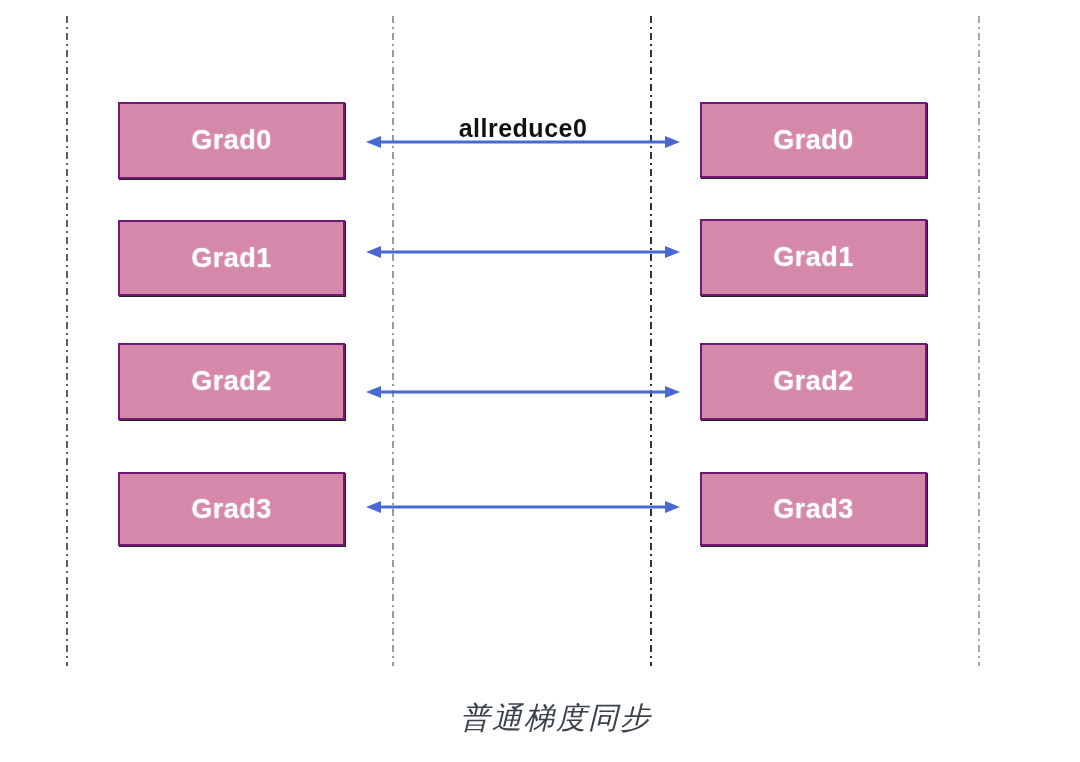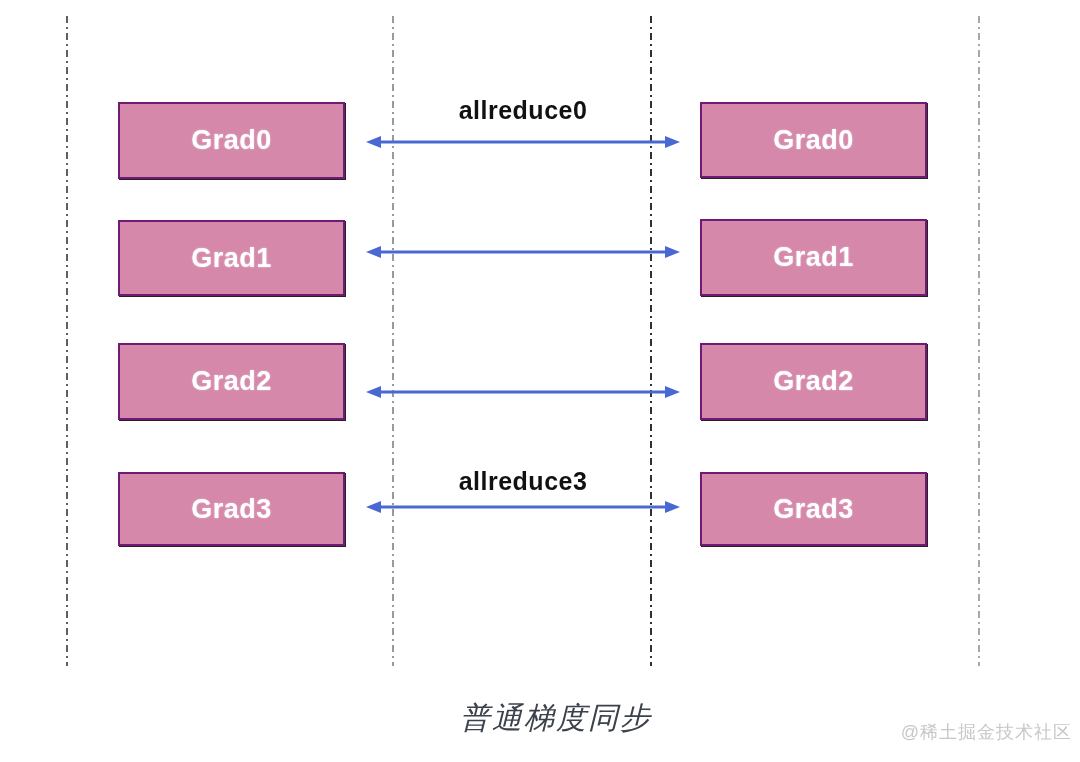--- a/index.html
+++ b/index.html
@@ -100,21 +100,21 @@
 <div class="canvas">
 
   <div class="vline vline-1"></div>
   <div class="vline vline-2"></div>
   <div class="vline vline-3"></div>
   <div class="vline vline-4"></div>
 
   <div class="box left-box" style="top:102px;height:73px">
     <span class="box-label">Grad0</span>
   </div>
-  <div class="arrow-label" style="top:96px">allreduce0</div>
+  <div class="arrow-label" style="top:114px">allreduce0</div>
   <svg class="arrow" style="top:135px" viewBox="0 0 314 14">
     <line x1="12" y1="7" x2="302" y2="7" stroke="#4a68d2" stroke-width="3"></line>
     <polygon points="0,7 15,1 15,13" fill="#4a68d2"></polygon>
     <polygon points="314,7 299,1 299,13" fill="#4a68d2"></polygon>
   </svg>
   <div class="box right-box" style="top:102px;height:72px">
     <span class="box-label">Grad0</span>
   </div>
 
   <div class="box left-box" style="top:220px;height:72px">
@@ -137,26 +137,24 @@
     <polygon points="0,7 15,1 15,13" fill="#4a68d2"></polygon>
     <polygon points="314,7 299,1 299,13" fill="#4a68d2"></polygon>
   </svg>
   <div class="box right-box" style="top:343px;height:73px">
     <span class="box-label">Grad2</span>
   </div>
 
   <div class="box left-box" style="top:472px;height:70px">
     <span class="box-label">Grad3</span>
   </div>
-  <div class="arrow-label" style="top:467px">allreduce3</div>
   <svg class="arrow" style="top:500px" viewBox="0 0 314 14">
     <line x1="12" y1="7" x2="302" y2="7" stroke="#4a68d2" stroke-width="3"></line>
     <polygon points="0,7 15,1 15,13" fill="#4a68d2"></polygon>
     <polygon points="314,7 299,1 299,13" fill="#4a68d2"></polygon>
   </svg>
   <div class="box right-box" style="top:472px;height:70px">
     <span class="box-label">Grad3</span>
   </div>
 
   <div class="caption">普通梯度同步</div>
-  <div class="watermark">@稀土掘金技术社区</div>
 
 </div>
 
 </body></html>

